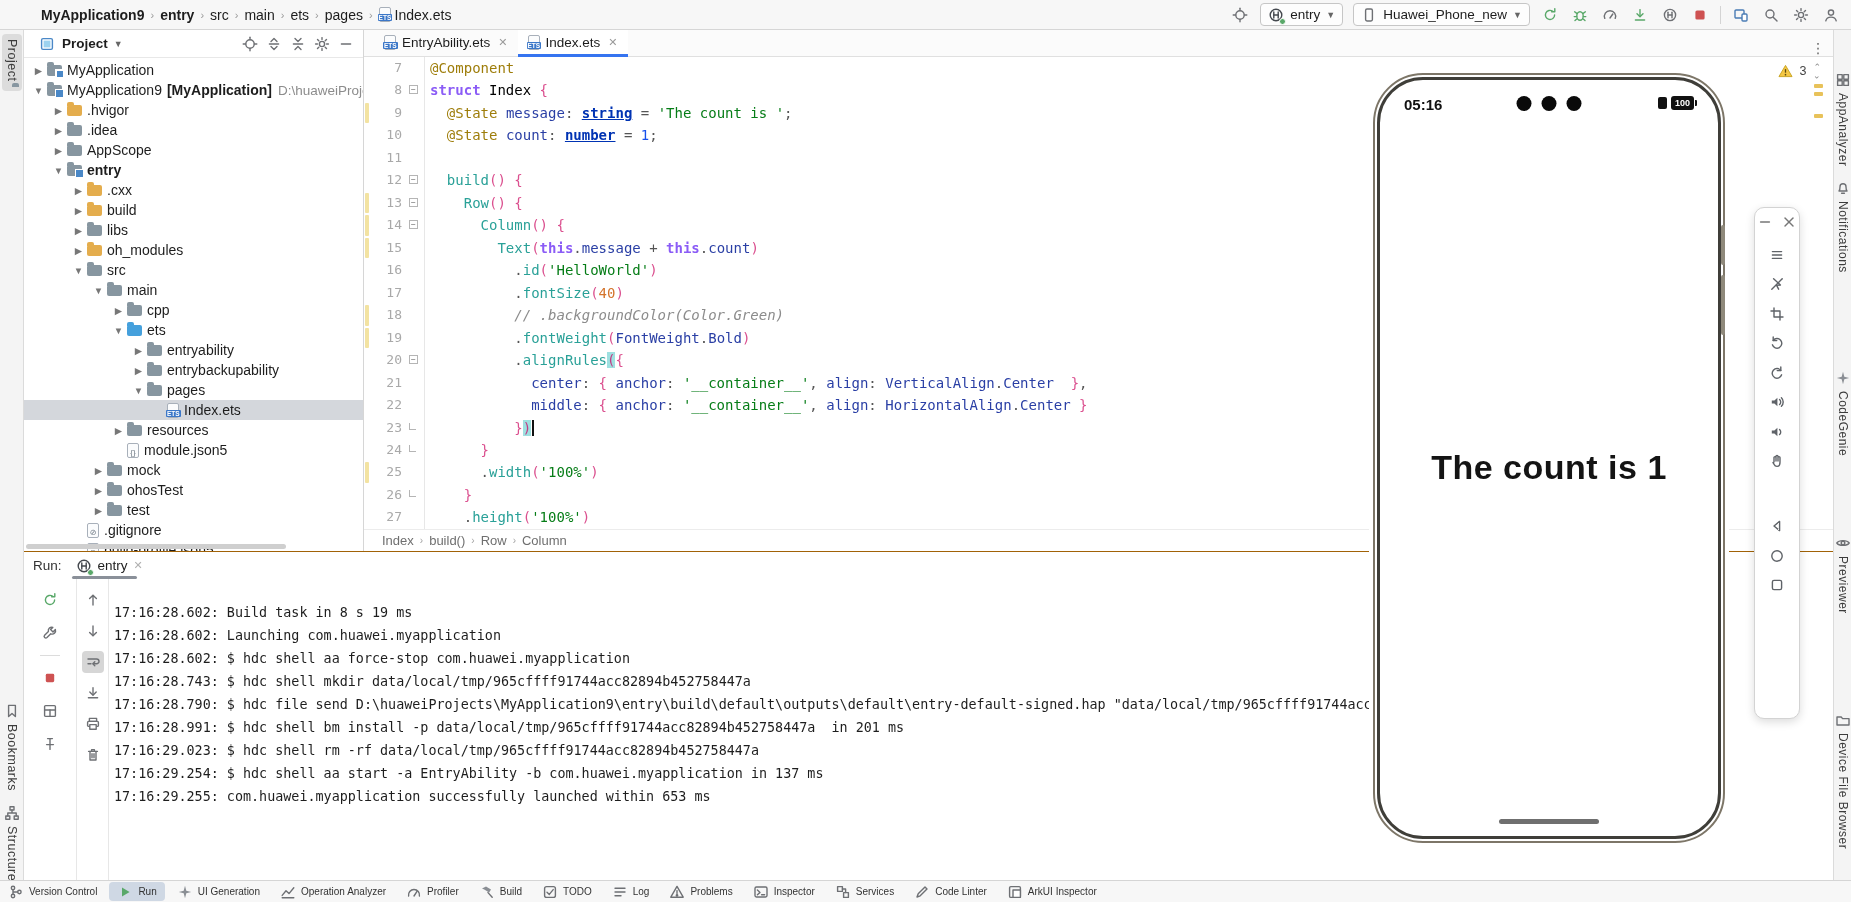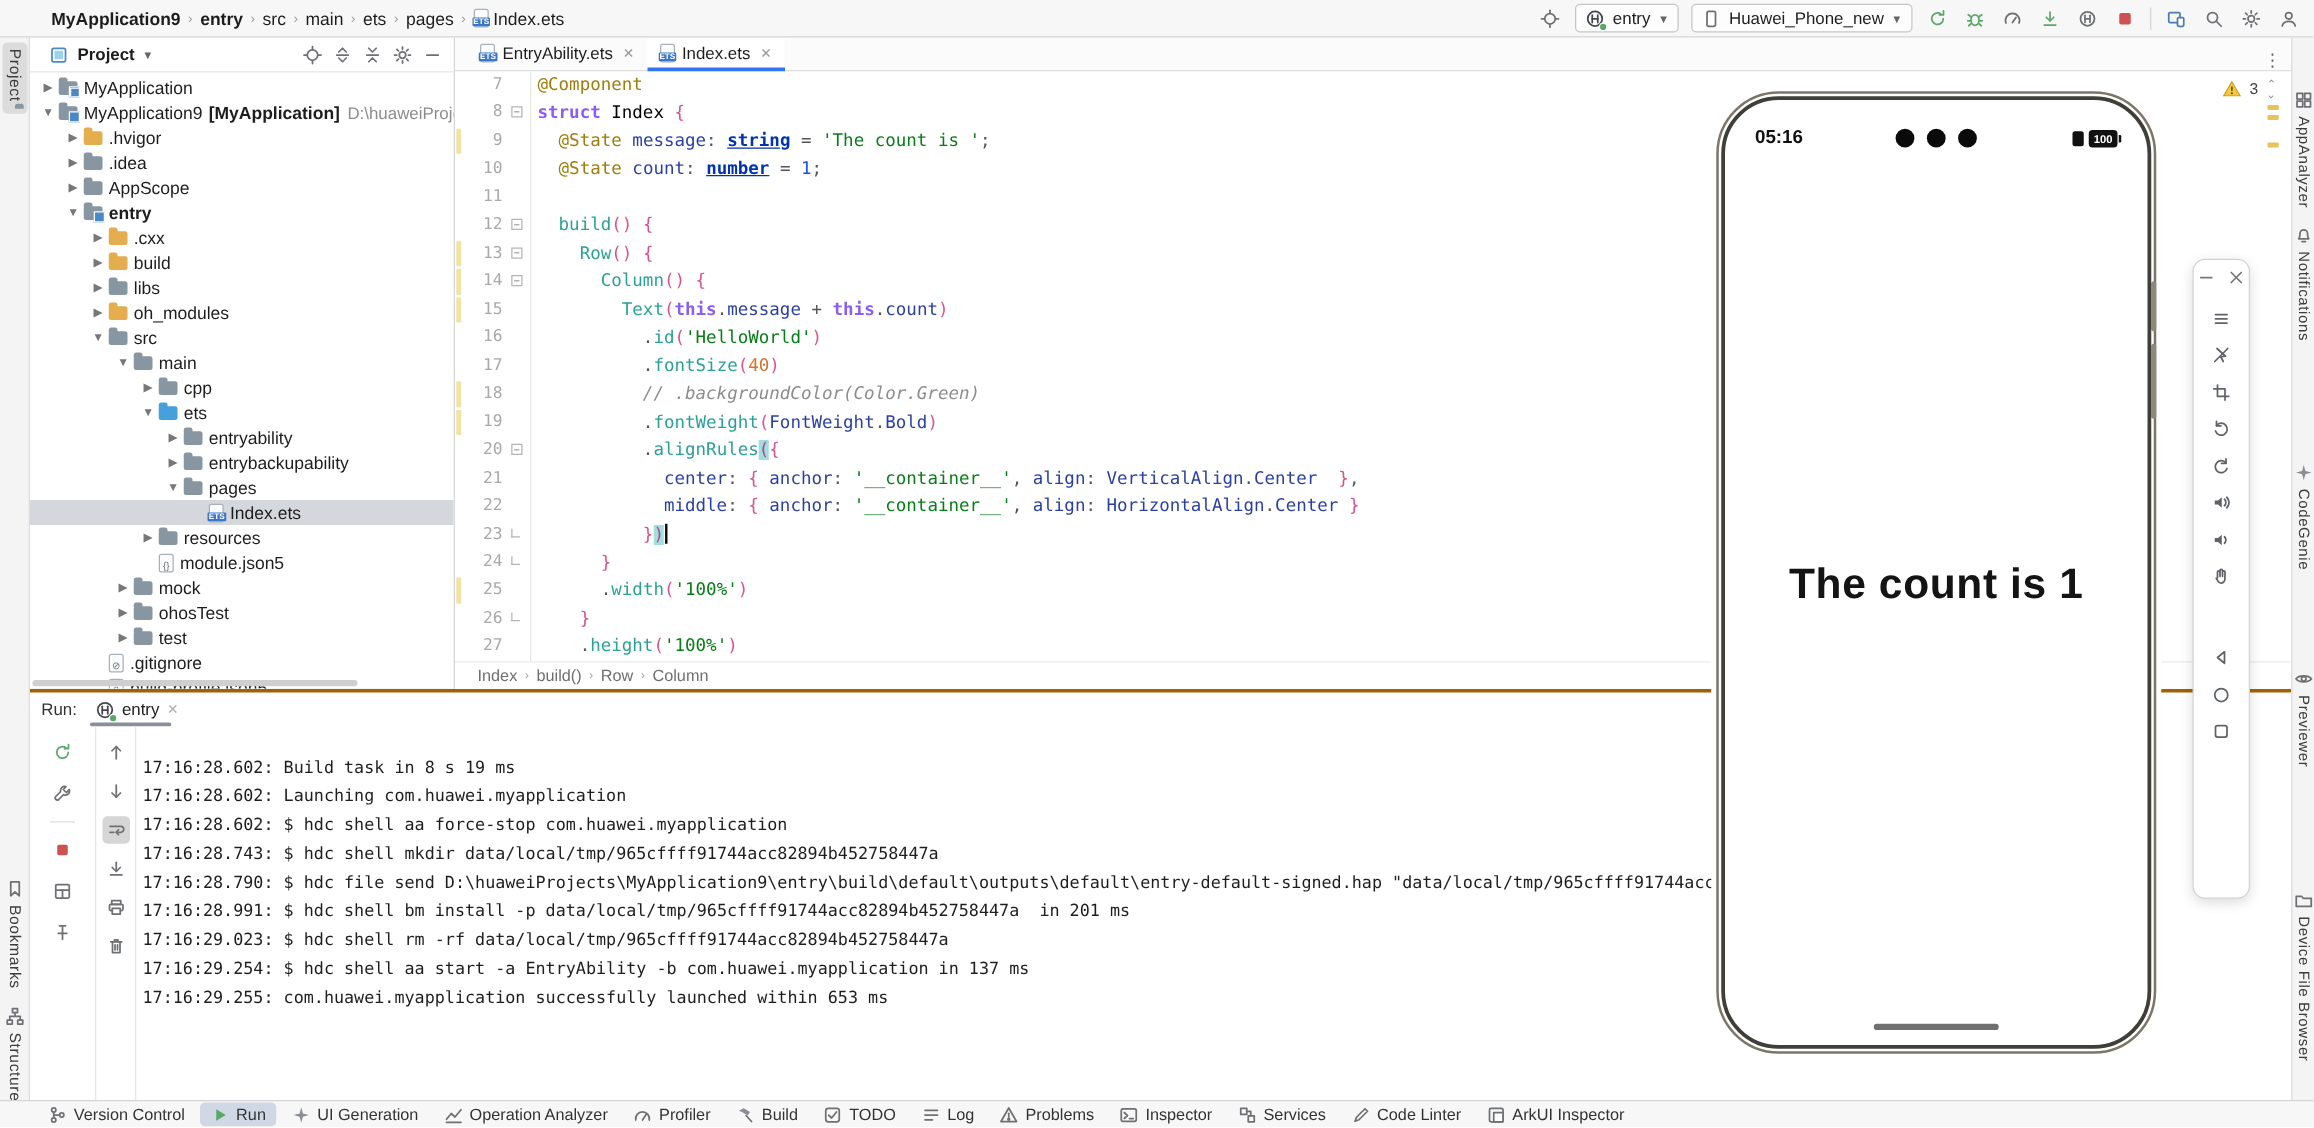--- a/index.html
+++ b/index.html
@@ -81,50 +81,50 @@
   .tok-pln { color:#000; }
   .tok-hlb { color:#c23c85; background:#9ee0e0; }
   .tok-crt { display:inline-block; width:2px; height:16px; background:#111; vertical-align:-3px; margin-left:1px;}
   #inspection { position:absolute; top:33px; right:8px; display:flex; align-items:center; gap:7px; font-size:12.5px; color:#444; background:rgba(255,255,255,.9); padding:1px 4px; border-radius:4px;}
   #inspection .chevs { color:#888; font-size:9px; display:flex; flex-direction:column; line-height:7px;}
   .stripe-mark { position:absolute; right:10px; width:9px; height:4px; background:#e8c25a; border-radius:1px;}
   #ed-crumb { position:absolute; left:0; right:0; bottom:0; height:22px; border-top:1px solid #ececec; display:flex; align-items:center; gap:6px; padding-left:18px; color:#6f6f6f; font-size:13px; background:#fff;}
   #ed-crumb .sep { font-size:10px; color:#a5a5a5;}
 
   
-  #runpanel { position:absolute; left:24px; top:551px; width:1809px; height:329px; background:#fff; border-top:3px solid #a16207; z-index:1;}
+  #runpanel { position:absolute; left:24px; top:551px; width:1809px; height:329px; background:#fff; border-top:1px solid #a16207; z-index:1;}
   #run-head { height:27px; display:flex; align-items:center; gap:10px; padding-left:9px; font-size:13.5px;}
   #run-tab { display:flex; align-items:center; gap:6px; position:relative; padding:0 4px; height:27px;}
   #run-tab::after { content:""; position:absolute; left:0; right:10px; bottom:0; height:3px; background:#8a9099; border-radius:2px;}
   #run-tab .x { color:#b0b0b0; font-size:11px;}
   #run-cols { position:absolute; left:0; top:27px; bottom:0; width:85px; }
   #run-cols .c1 { position:absolute; left:0; top:0; bottom:0; width:53px; border-right:1px solid #e7e7e7; display:flex; flex-direction:column; align-items:center; padding-top:10px; gap:11px;}
   #run-cols .c2 { position:absolute; left:53px; top:0; bottom:0; width:32px; border-right:1px solid #e7e7e7; display:flex; flex-direction:column; align-items:center; padding-top:10px; gap:9px;}
   .rp-ic { width:22px; height:22px; display:flex; align-items:center; justify-content:center; border-radius:4px;}
   .rp-ic.on { background:#d6d6d6; }
   .rp-div { width:20px; height:1px; background:#dcdcdc; }
   #console { position:absolute; left:85px; top:27px; right:0; bottom:0; padding:22px 0 0 5px; font-family:"DejaVu Sans Mono",monospace; font-size:13.4px; color:#1e1e1e; overflow:hidden;}
   .con-line { height:23px; line-height:23px; white-space:pre;}
 
   
-  #statusbar { position:absolute; left:0; top:880px; width:1851px; height:22px; background:#f7f7f7; border-top:1px solid #d5d5d5; display:flex; align-items:center; gap:4px; padding-left:30px; font-size:13px; color:#333; z-index:6;}
+  #statusbar { position:absolute; left:0; top:880px; width:1851px; height:22px; background:#f7f7f7; border-top:1px solid #d5d5d5; display:flex; align-items:center; gap:4px; font-size:10px; color:#333; z-index:6;}
   .sb-item { display:flex; align-items:center; gap:5px; padding:1px 8px; border-radius:4px; height:19px;}
   .sb-item.active { background:#cfd8e4; }
 
   
   #rightstrip { position:absolute; left:1833px; top:30px; width:18px; height:850px; background:#f4f4f4; border-left:1px solid #dbdbdb; z-index:4;}
   .rs-item { position:absolute; left:0; width:18px; display:flex; flex-direction:column; align-items:center; gap:5px;}
   .rs-item .vlabel { font-size:12px; color:#3c3c3c;}
 
   
   #phone-window { position:absolute; left:1369px; top:71px; width:360px; height:774px; background:#fff; z-index:40;}
   #phone-outer { position:absolute; inset:2px 4px; border:2px solid #7d7668; border-radius:50px; }
   #phone-inner { position:absolute; inset:2px; border:3px solid #3f3e39; border-radius:46px; background:#fff; overflow:hidden;}
   .side-btn { position:absolute; right:-2px; width:4px; border-radius:2px; background:#8f897b; }
-  #p-status { position:absolute; top:16px; left:0; right:0; height:22px; display:flex; align-items:flex-end; padding:0 24px;}
+  #p-status { position:absolute; top:16px; left:0; right:0; height:22px; display:flex; align-items:flex-start; padding:0 24px;}
   #p-time { font-size:15px; font-weight:bold; color:#111;}
   #p-cams { position:absolute; left:50%; transform:translateX(-50%); display:flex; gap:10px;}
   #p-cams .cam { width:15px; height:15px; border-radius:50%; background:#0a0a0a;}
   #p-batt { margin-left:auto; display:flex; align-items:center; gap:4px;}
   #p-batt .sicon { width:9px; height:12px; background:#111; border-radius:2px;}
   .batt-body { position:relative; background:#111; color:#fff; font-size:9px; font-weight:bold; line-height:14px; padding:0 4px; border-radius:3px;}
   .batt-body::after { content:""; position:absolute; right:-3px; top:4px; width:2px; height:6px; background:#111; border-radius:0 1px 1px 0;}
   #p-text { position:absolute; top:368px; left:0; right:0; text-align:center; font-size:34px; font-weight:bold; color:#141414; letter-spacing:.5px;}
   #p-home { position:absolute; bottom:12px; left:50%; transform:translateX(-50%); width:100px; height:5px; border-radius:3px; background:#6f6f6f;}
 

